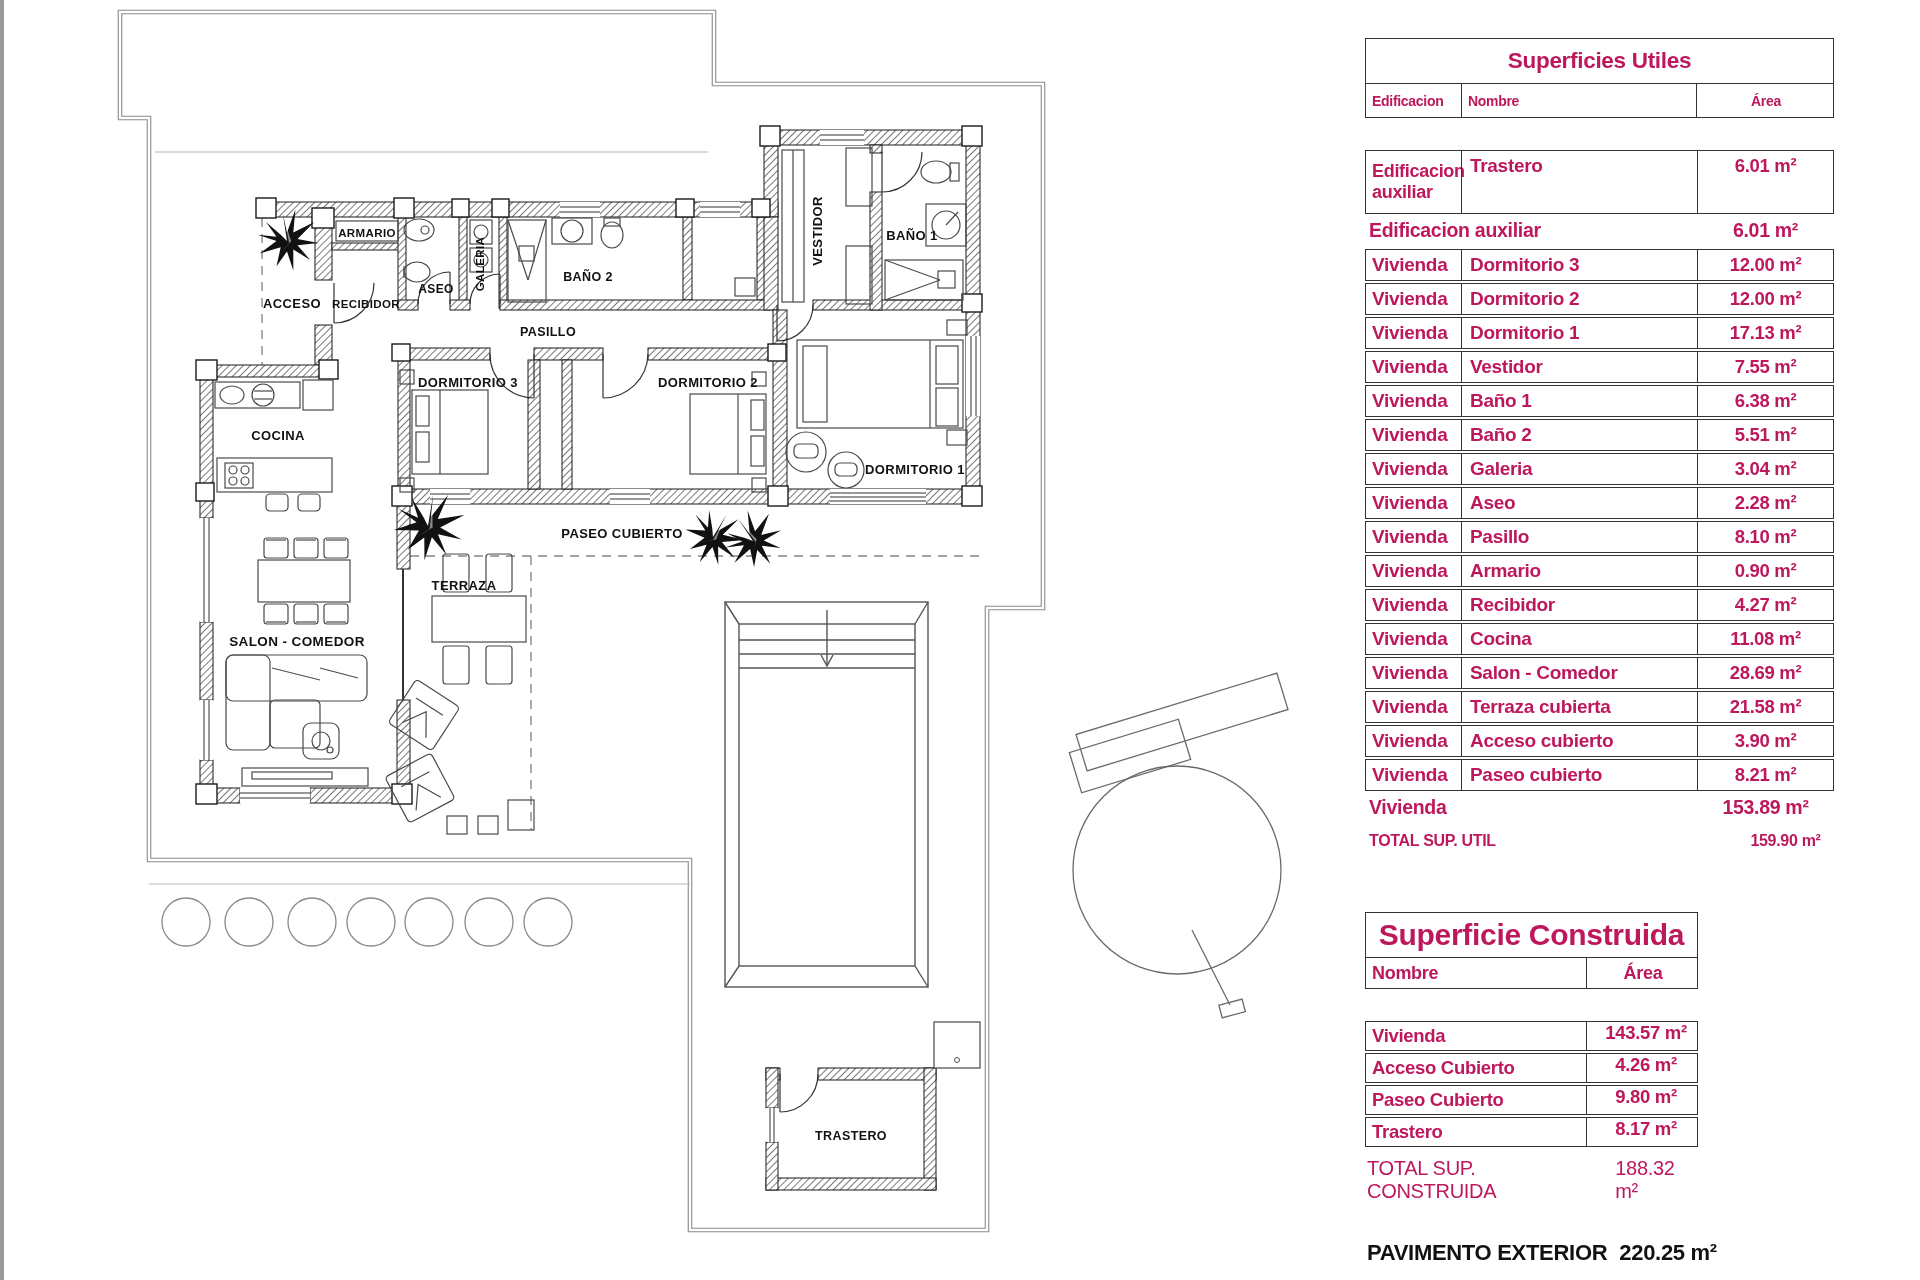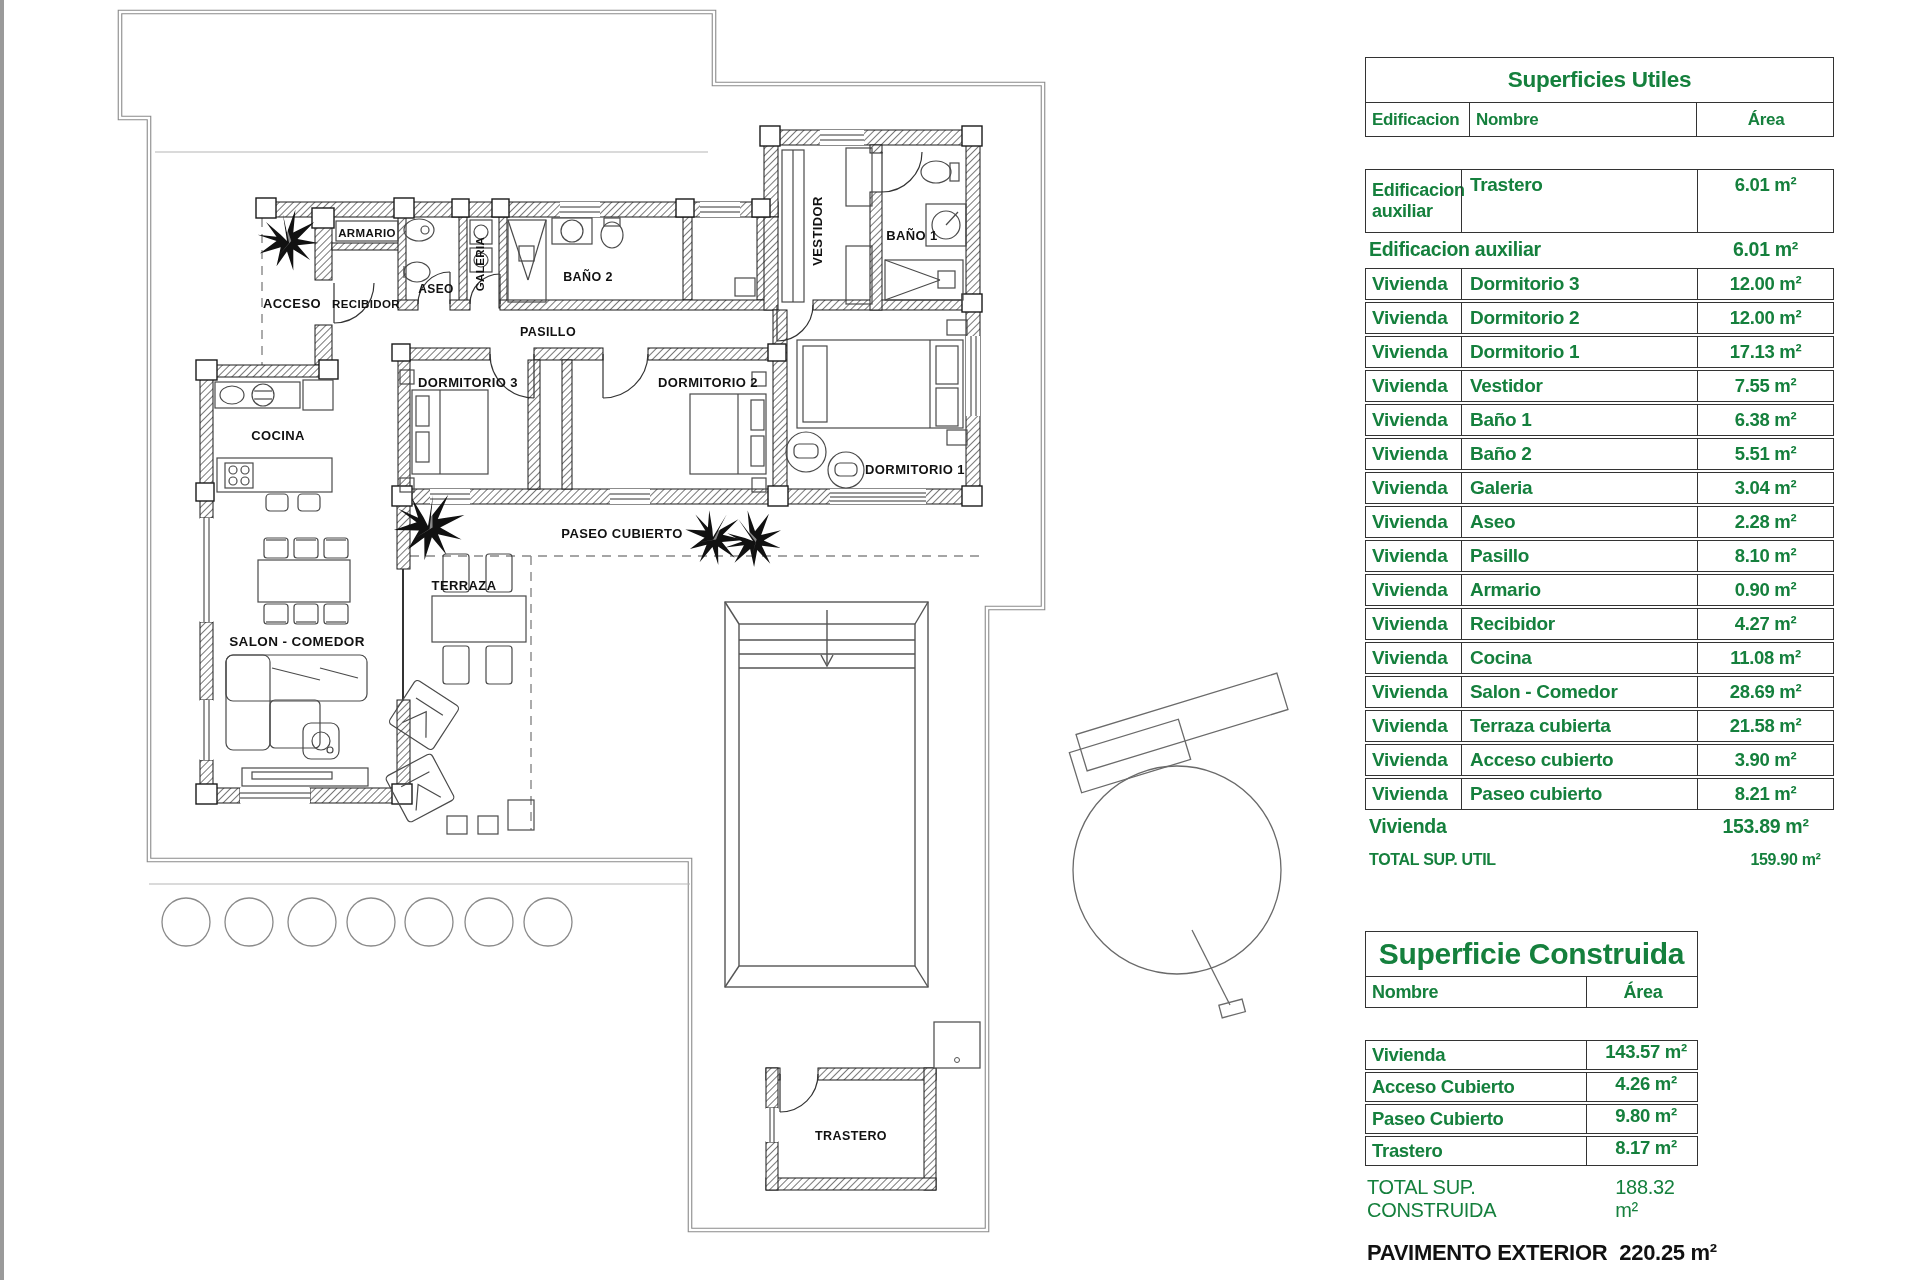--- a/index.html
+++ b/index.html
@@ -15,29 +15,29 @@
   .win line{stroke:#333;stroke-width:1;}
   .doors path,.doors line{fill:none;stroke:#333;stroke-width:1.2;}
   .furn rect,.furn ellipse,.furn circle,.furn path,.furn line{fill:none;stroke:#4a4a4a;stroke-width:1.2;}
   .bnd-a{fill:none;stroke:#8a8a8a;stroke-width:4.6;}
   .bnd-b{fill:none;stroke:#ffffff;stroke-width:2.4;}
   .dash{fill:none;stroke:#888;stroke-width:1.4;stroke-dasharray:9 7;}
   text.lbl{font-family:"Liberation Sans",sans-serif;font-weight:bold;fill:#111;
     text-anchor:middle;letter-spacing:.4px;}
 
   
-  .tbl{position:absolute;color:#15803d;letter-spacing:-0.3px;margin-top:19px;}
+  .tbl{position:absolute;color:#be185d;letter-spacing:-0.3px;}
   .t-utiles{left:1365px;top:38px;width:469px;}
   .t-cons{left:1365px;top:912px;width:333px;}
   .headbox{border:1.6px solid #333;}
   .headbox .title{text-align:center;font-weight:bold;border-bottom:1.6px solid #333;}
   .t-utiles .title{height:44px;line-height:44px;font-size:22.5px;}
   .t-cons .title{height:44px;line-height:44px;font-size:30px;}
   .hrow{display:grid;align-items:center;font-weight:bold;}
-  .t-utiles .hrow{grid-template-columns:95px 1fr 137px;height:33px;font-size:17px;gap:8px;}
+  .t-utiles .hrow{grid-template-columns:95px 1fr 137px;height:33px;font-size:14px;}
   .t-cons .hrow{grid-template-columns:220px 1fr;height:30px;font-size:18px;}
   .hrow .hc{padding-left:6px;}
   .hrow .ha{text-align:left;padding-left:2px;}
   .hrow .bl{border-left:1.4px solid #333;height:100%;display:flex;align-items:center;}
   .hrow .bl.ha{justify-content:center;}
   .rows{margin-top:32px;}
   .trow{display:grid;border:1.4px solid #333;margin-top:2px;align-items:center;font-weight:bold;}
   .t-utiles .trow{grid-template-columns:95px 237px 1fr;min-height:30px;font-size:19px;}
   .t-cons .trow{grid-template-columns:220px 1fr;min-height:28px;font-size:18.5px;}
   .trow .c1{padding-left:6px;line-height:1.15;}

